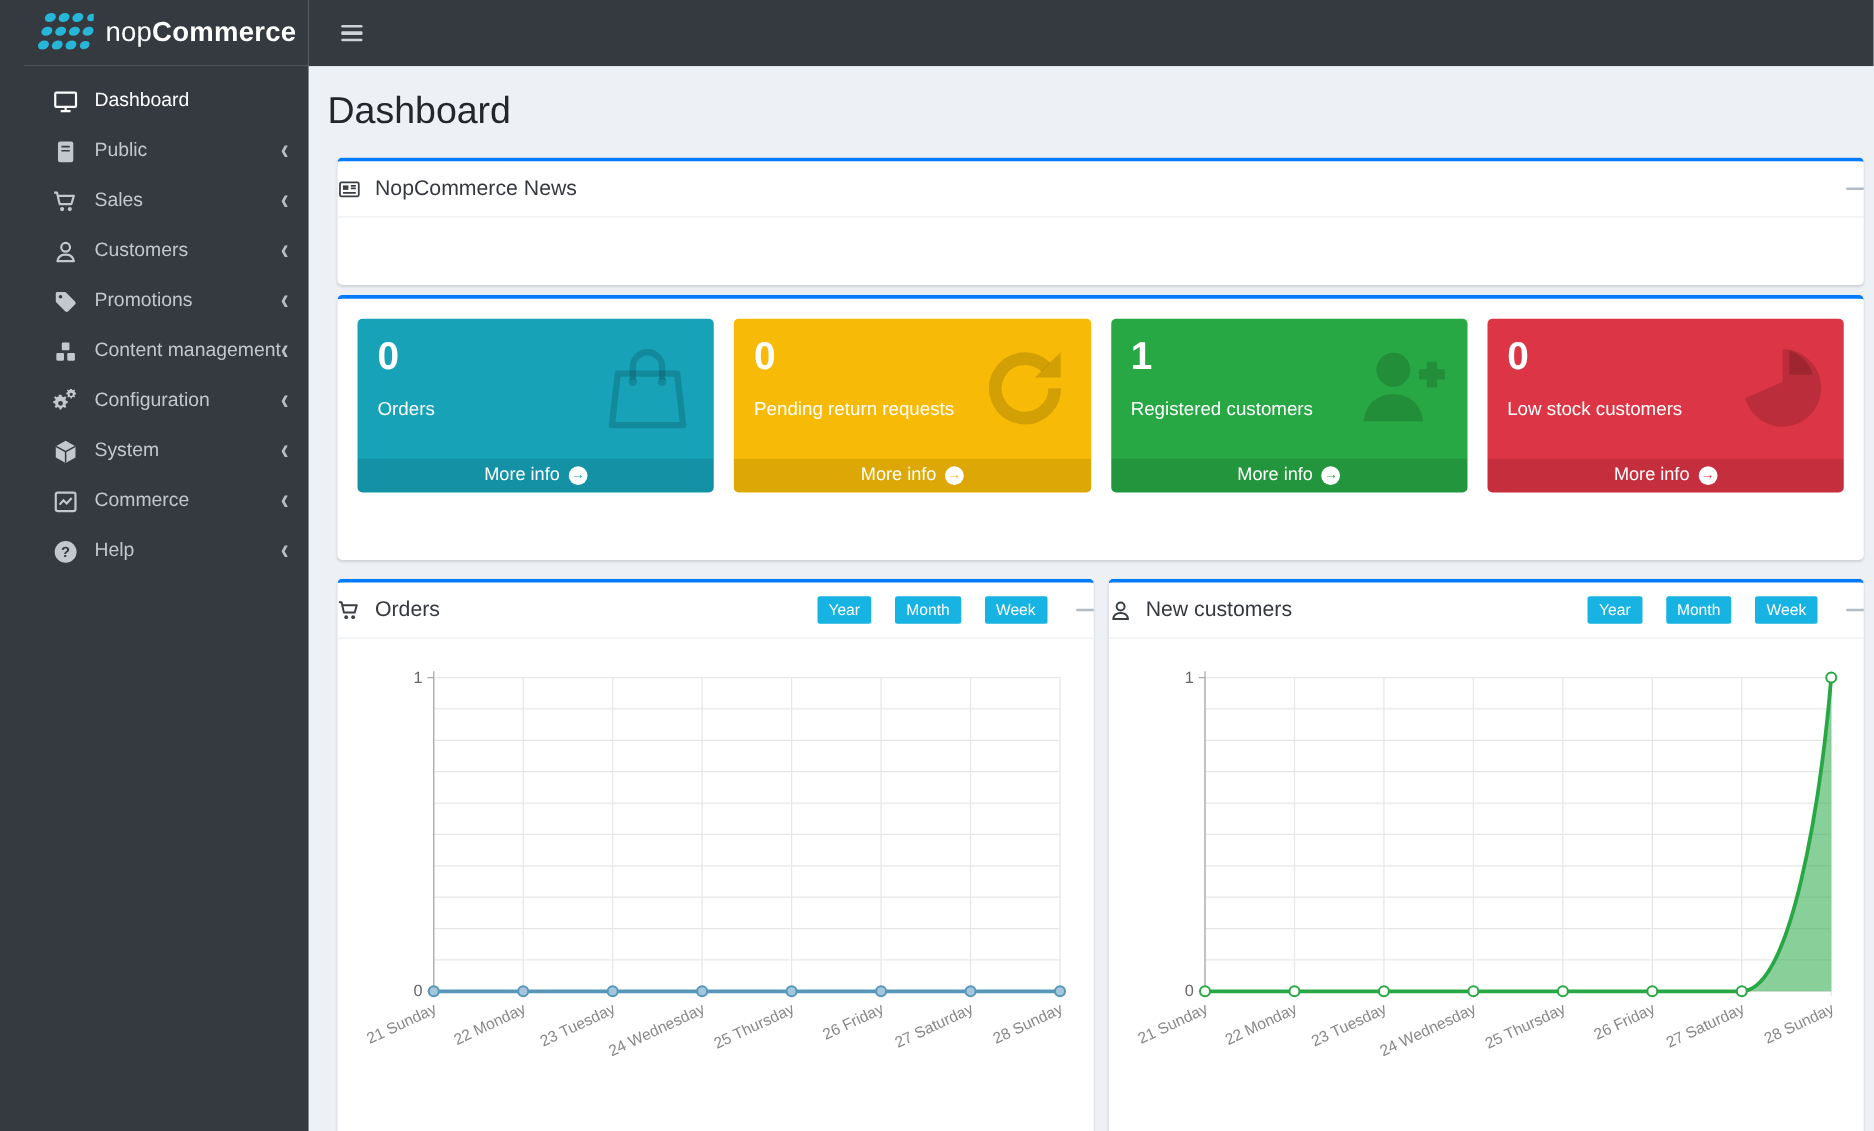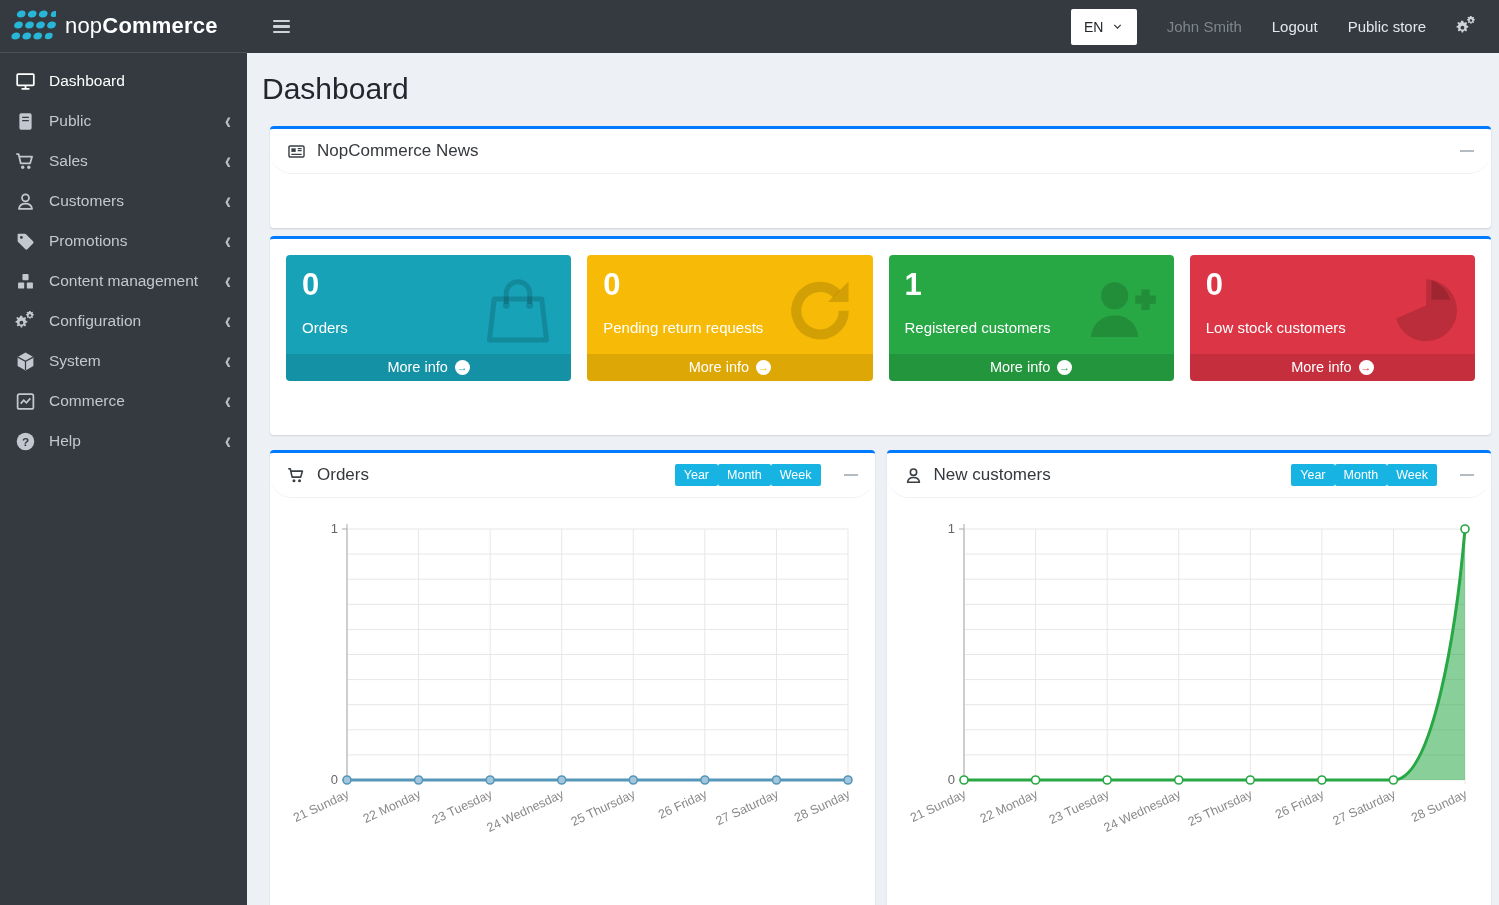--- a/index.html
+++ b/index.html
@@ -5,21 +5,21 @@
   * { box-sizing: border-box; }
   html,body { margin:0; padding:0; }
   body {
     width:1499px; height:905px; overflow:hidden;
     font-family:"Liberation Sans", sans-serif;
     background:#edf0f5; color:#23272c;
   }
   .app { display:flex; height:905px; }
 
   
-  .sidebar { width:247px; flex-shrink:0; background:#343a40; display:flex; flex-direction:column; }
+  .sidebar { width:247px; flex-shrink:0; background:#343a40; display:flex; flex-direction:column;align-items:flex-end; }
   .brand { height:53px; display:flex; align-items:center; gap:9px; padding:0 10px 0 10px;
            border-bottom:1px solid rgba(255,255,255,.12); }
   .brand-logo { width:46px; height:38px; }
   .brand-text { color:#fff; font-size:22px; font-weight:300; letter-spacing:.2px; white-space:nowrap; }
   .brand-text b { font-weight:700; }
 
   .search-wrap { margin:14px 14px 6px; position:relative; }
   .search-input { width:100%; height:37px; background:#3a4148; border:1px solid #a6adb4; border-radius:3px;
                   color:#d4d8dc; font-size:14.5px; padding:0 36px 0 11px; outline:none;
                   font-family:"Liberation Sans",sans-serif; }
@@ -49,45 +49,45 @@
   .topbar-link { font-size:15px; color:#e4e8ec; cursor:pointer; }
   .user-name { color:#7d868e; cursor:default; }
   .topbar-gear { width:21px; height:21px; color:#ced3d8; cursor:pointer; }
 
   .content { flex:1; background:#edf0f5; padding:18px 8px 0 15px; overflow:hidden; }
   .page-title { font-size:30px; font-weight:400; color:#23272c; margin:0 0 20px 0; line-height:35px; }
 
   
   .card { background:#fff; border-top:3px solid var(--accent-blue,#007bff); border-radius:4px;
           box-shadow:0 1px 2px rgba(0,0,0,.13); margin-left:8px; }
-  .card-header { height:45px; display:flex; align-items:center; padding:0 17px;
-                 border-bottom:1px solid #eef0f2;border-radius:22px; }
+  .card-header { height:45px; display:flex; align-items:center; padding:0 0;
+                 border-bottom:1px solid #eef0f2; }
   .card-title { font-size:17px; color:#35393d; display:flex; align-items:center; gap:11px; font-weight:400; }
   .hdr-icon { width:19px; height:19px; color:#3a3f44; flex-shrink:0; }
   .collapse-btn { margin-left:auto; width:14px; height:2.5px; background:#b4bcc3; border:none;
                   cursor:pointer; padding:0; }
-  .btn-group { margin-left:auto; display:flex; gap:0; align-items:center;justify-content:flex-end; }
+  .btn-group { margin-left:auto; display:flex; gap:19px; align-items:center;justify-content:flex-end; }
   .btn-info { background:var(--cyan-button,#17b3e3); color:#fff; border:none; border-radius:2px;
               font-size:12.5px; padding:4px 9px; cursor:pointer; font-family:"Liberation Sans",sans-serif; }
   .btn-group + .collapse-btn { margin-left:23px; }
 
   .news-card { margin-bottom:8px; }
   .news-body { height:54px; }
 
   .stats-body { padding:16px 16px 54px; display:flex; gap:16px; }
   .small-box { flex:1; border-radius:4px; color:#fff; position:relative; overflow:hidden; }
   .sb-inner { padding:13px 16px 18px; position:relative; z-index:1; }
   .sb-value { font-size:31px; font-weight:700; line-height:34px; }
   .sb-label { font-size:15px; margin-top:17px; }
   .sb-icon { position:absolute; top:17px; right:15px; width:76px; height:76px;
              color:rgba(0,0,0,0.15); z-index:0; }
   .sb-icon svg { width:100%; height:100%; }
   .sb-footer { display:flex; align-items:center; justify-content:center; gap:7px;
                padding:5px 0 6px; background:rgba(0,0,0,0.1); font-size:14.5px; cursor:pointer;
-               position:relative; z-index:1; }
+               position:relative; z-index:1;margin-top:13px; }
   .arrow-circle { width:15px; height:15px; border-radius:50%; background:#fff; display:inline-flex;
                   align-items:center; justify-content:center; font-size:11px; font-weight:700; line-height:1; }
 
   .charts-row { display:flex; gap:12px; margin-left:8px; margin-top:15px; }
   .chart-card { flex:1; min-width:0; height:480px; margin-left:0; }
   .chart-body { padding:8px 16px 0; }
   .chart-svg { display:block; width:100%; height:332px; }
   svg text { font-family:"Liberation Sans", sans-serif; }
   .ytick { font-size:13px; fill:#666; }
   .xtick { font-size:12.5px; fill:#888; }
@@ -300,34 +300,20 @@
   </aside>
 
   <div class="main">
 
     <header class="topbar">
       <div class="hamburger">
           <span></span>
           <span></span>
           <span></span>
         </div>
-      <div class="topbar-right">
-        <div class="lang-select">
-          <span>EN</span>
-          <svg class="chev" viewBox="0 0 24 24">
-              <use href="#i-chevdown"></use>
-            </svg>
-        </div>
-        <span class="topbar-link user-name">John Smith</span>
-        <span class="topbar-link">Logout</span>
-        <span class="topbar-link">Public store</span>
-        <svg class="topbar-gear" viewBox="0 0 24 24">
-            <use href="#i-gears"></use>
-          </svg>
-      </div>
     </header>
 
     <div class="content">
       <h1 class="page-title">Dashboard</h1>
 
       <section class="card news-card">
         <div class="card-header">
           <span class="card-title">
             <svg class="hdr-icon" viewBox="0 0 24 24">
                 <use href="#i-news"></use>

